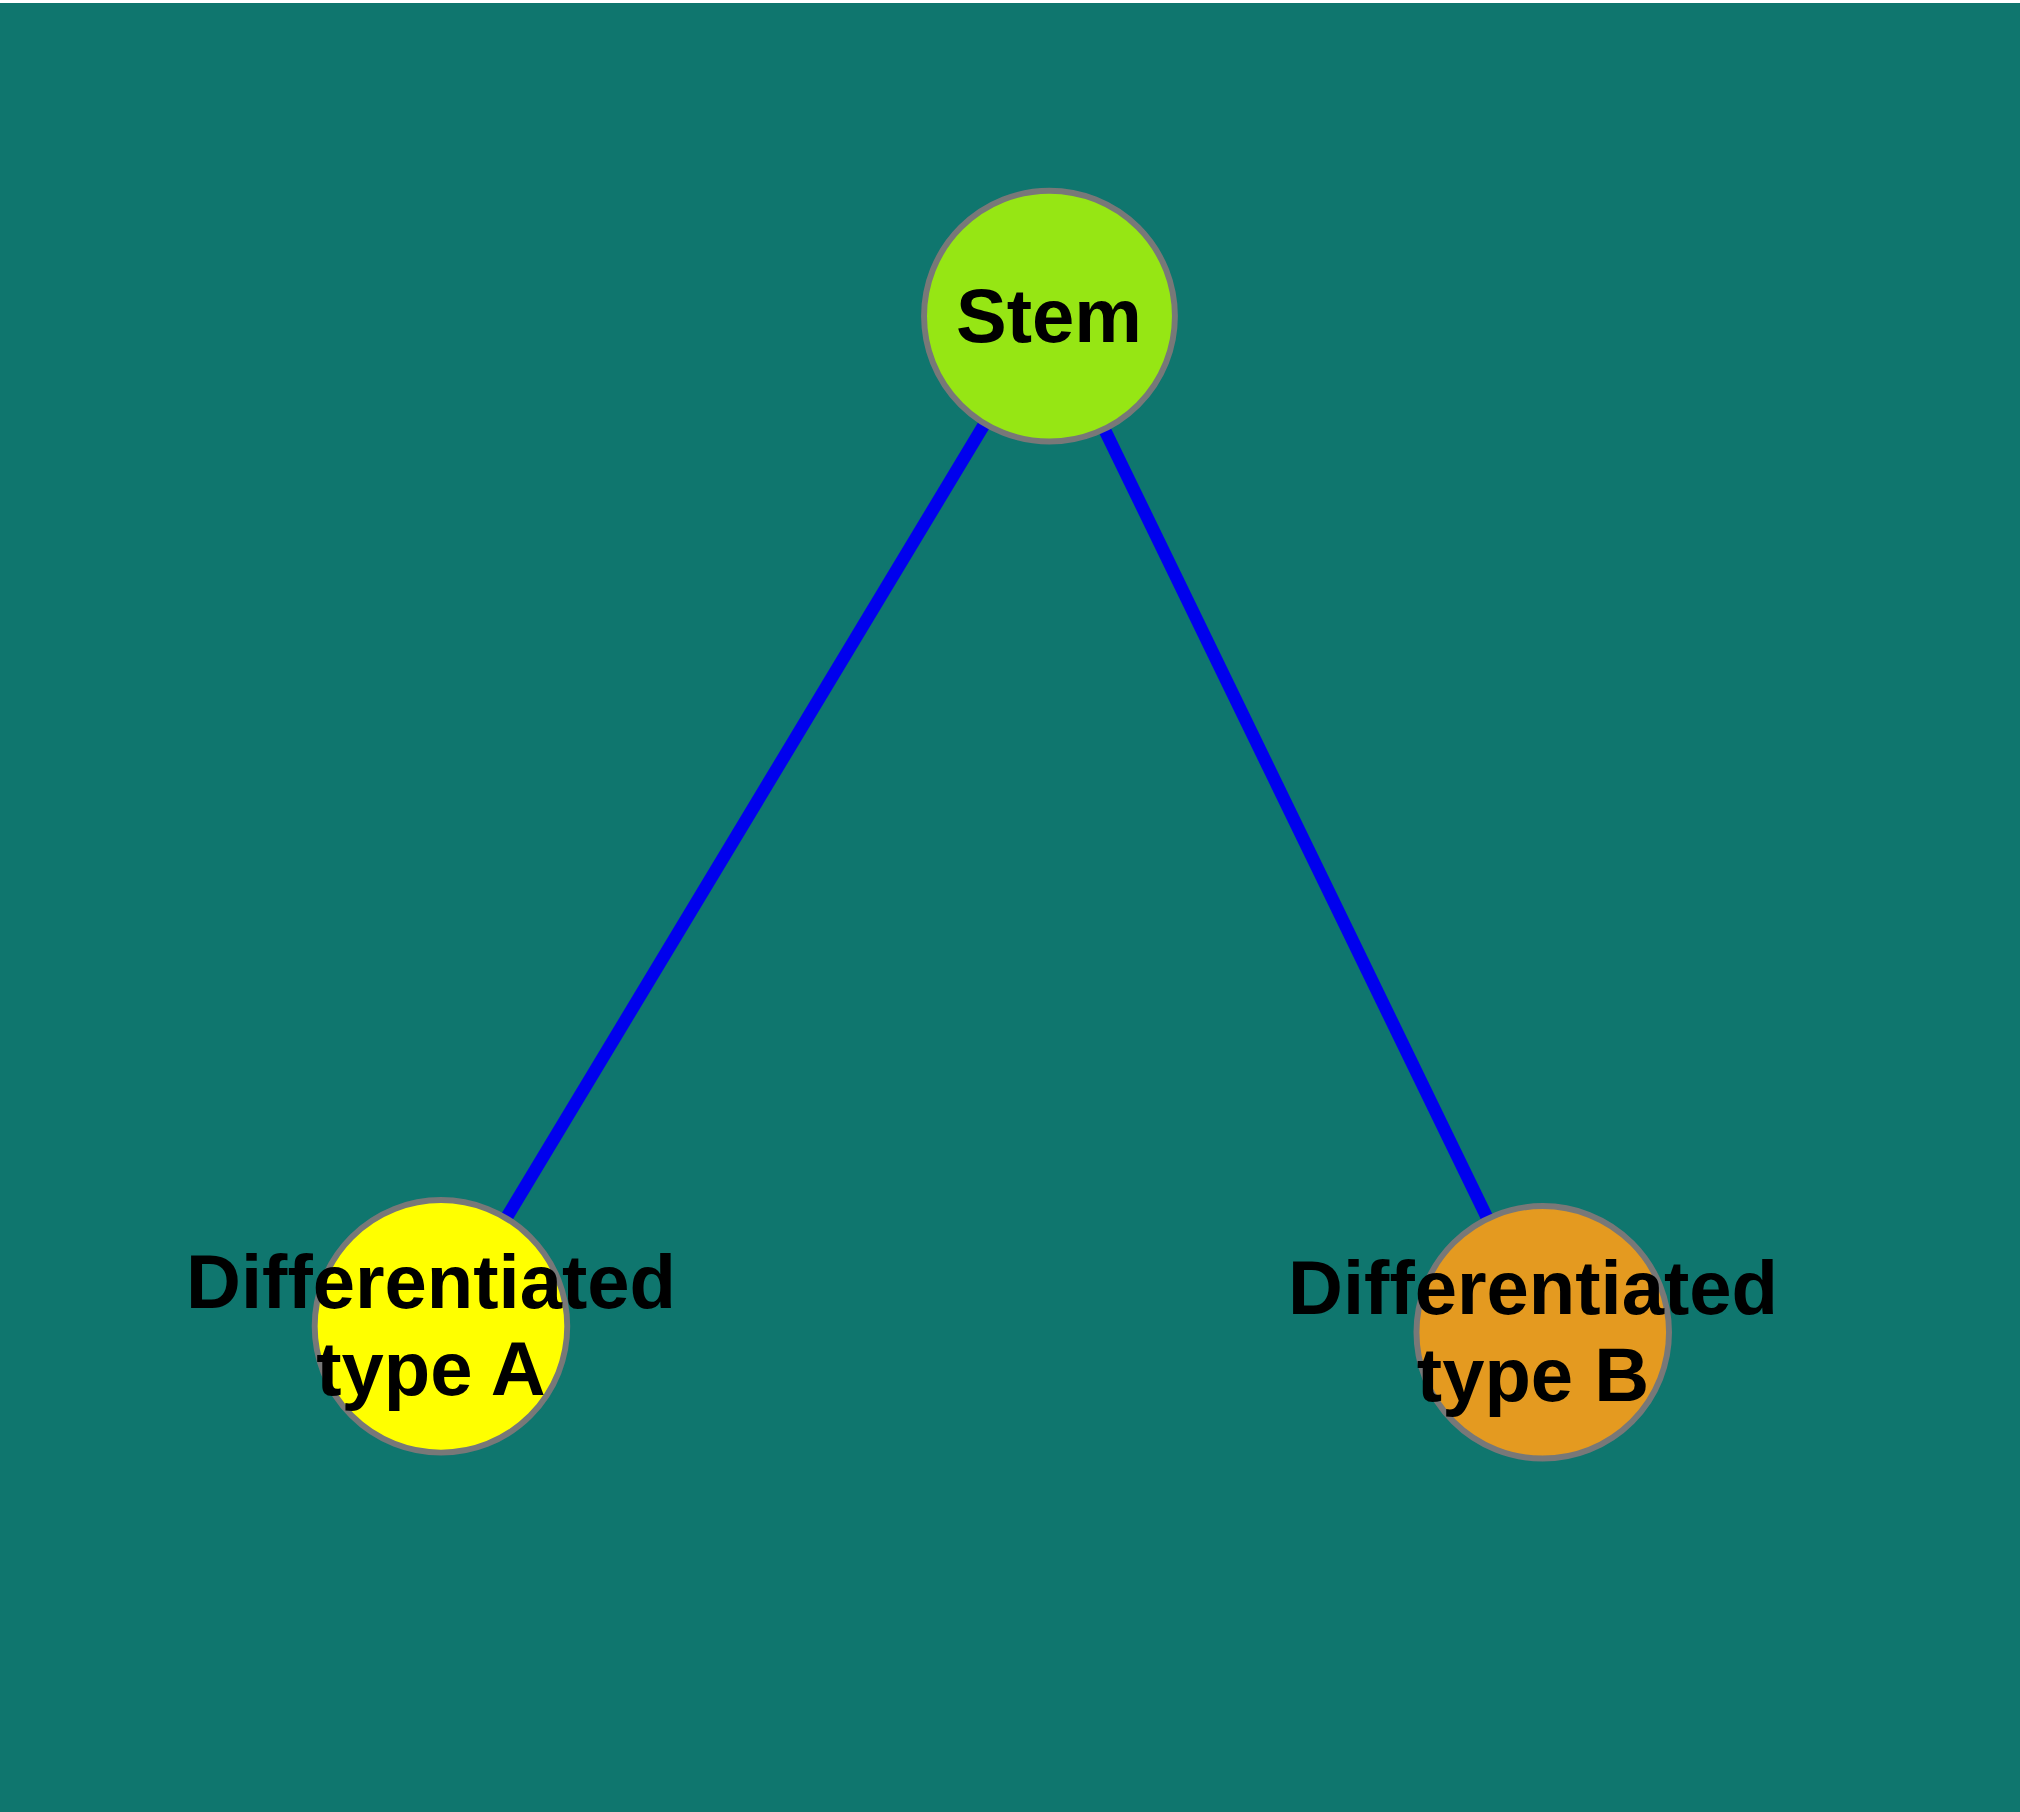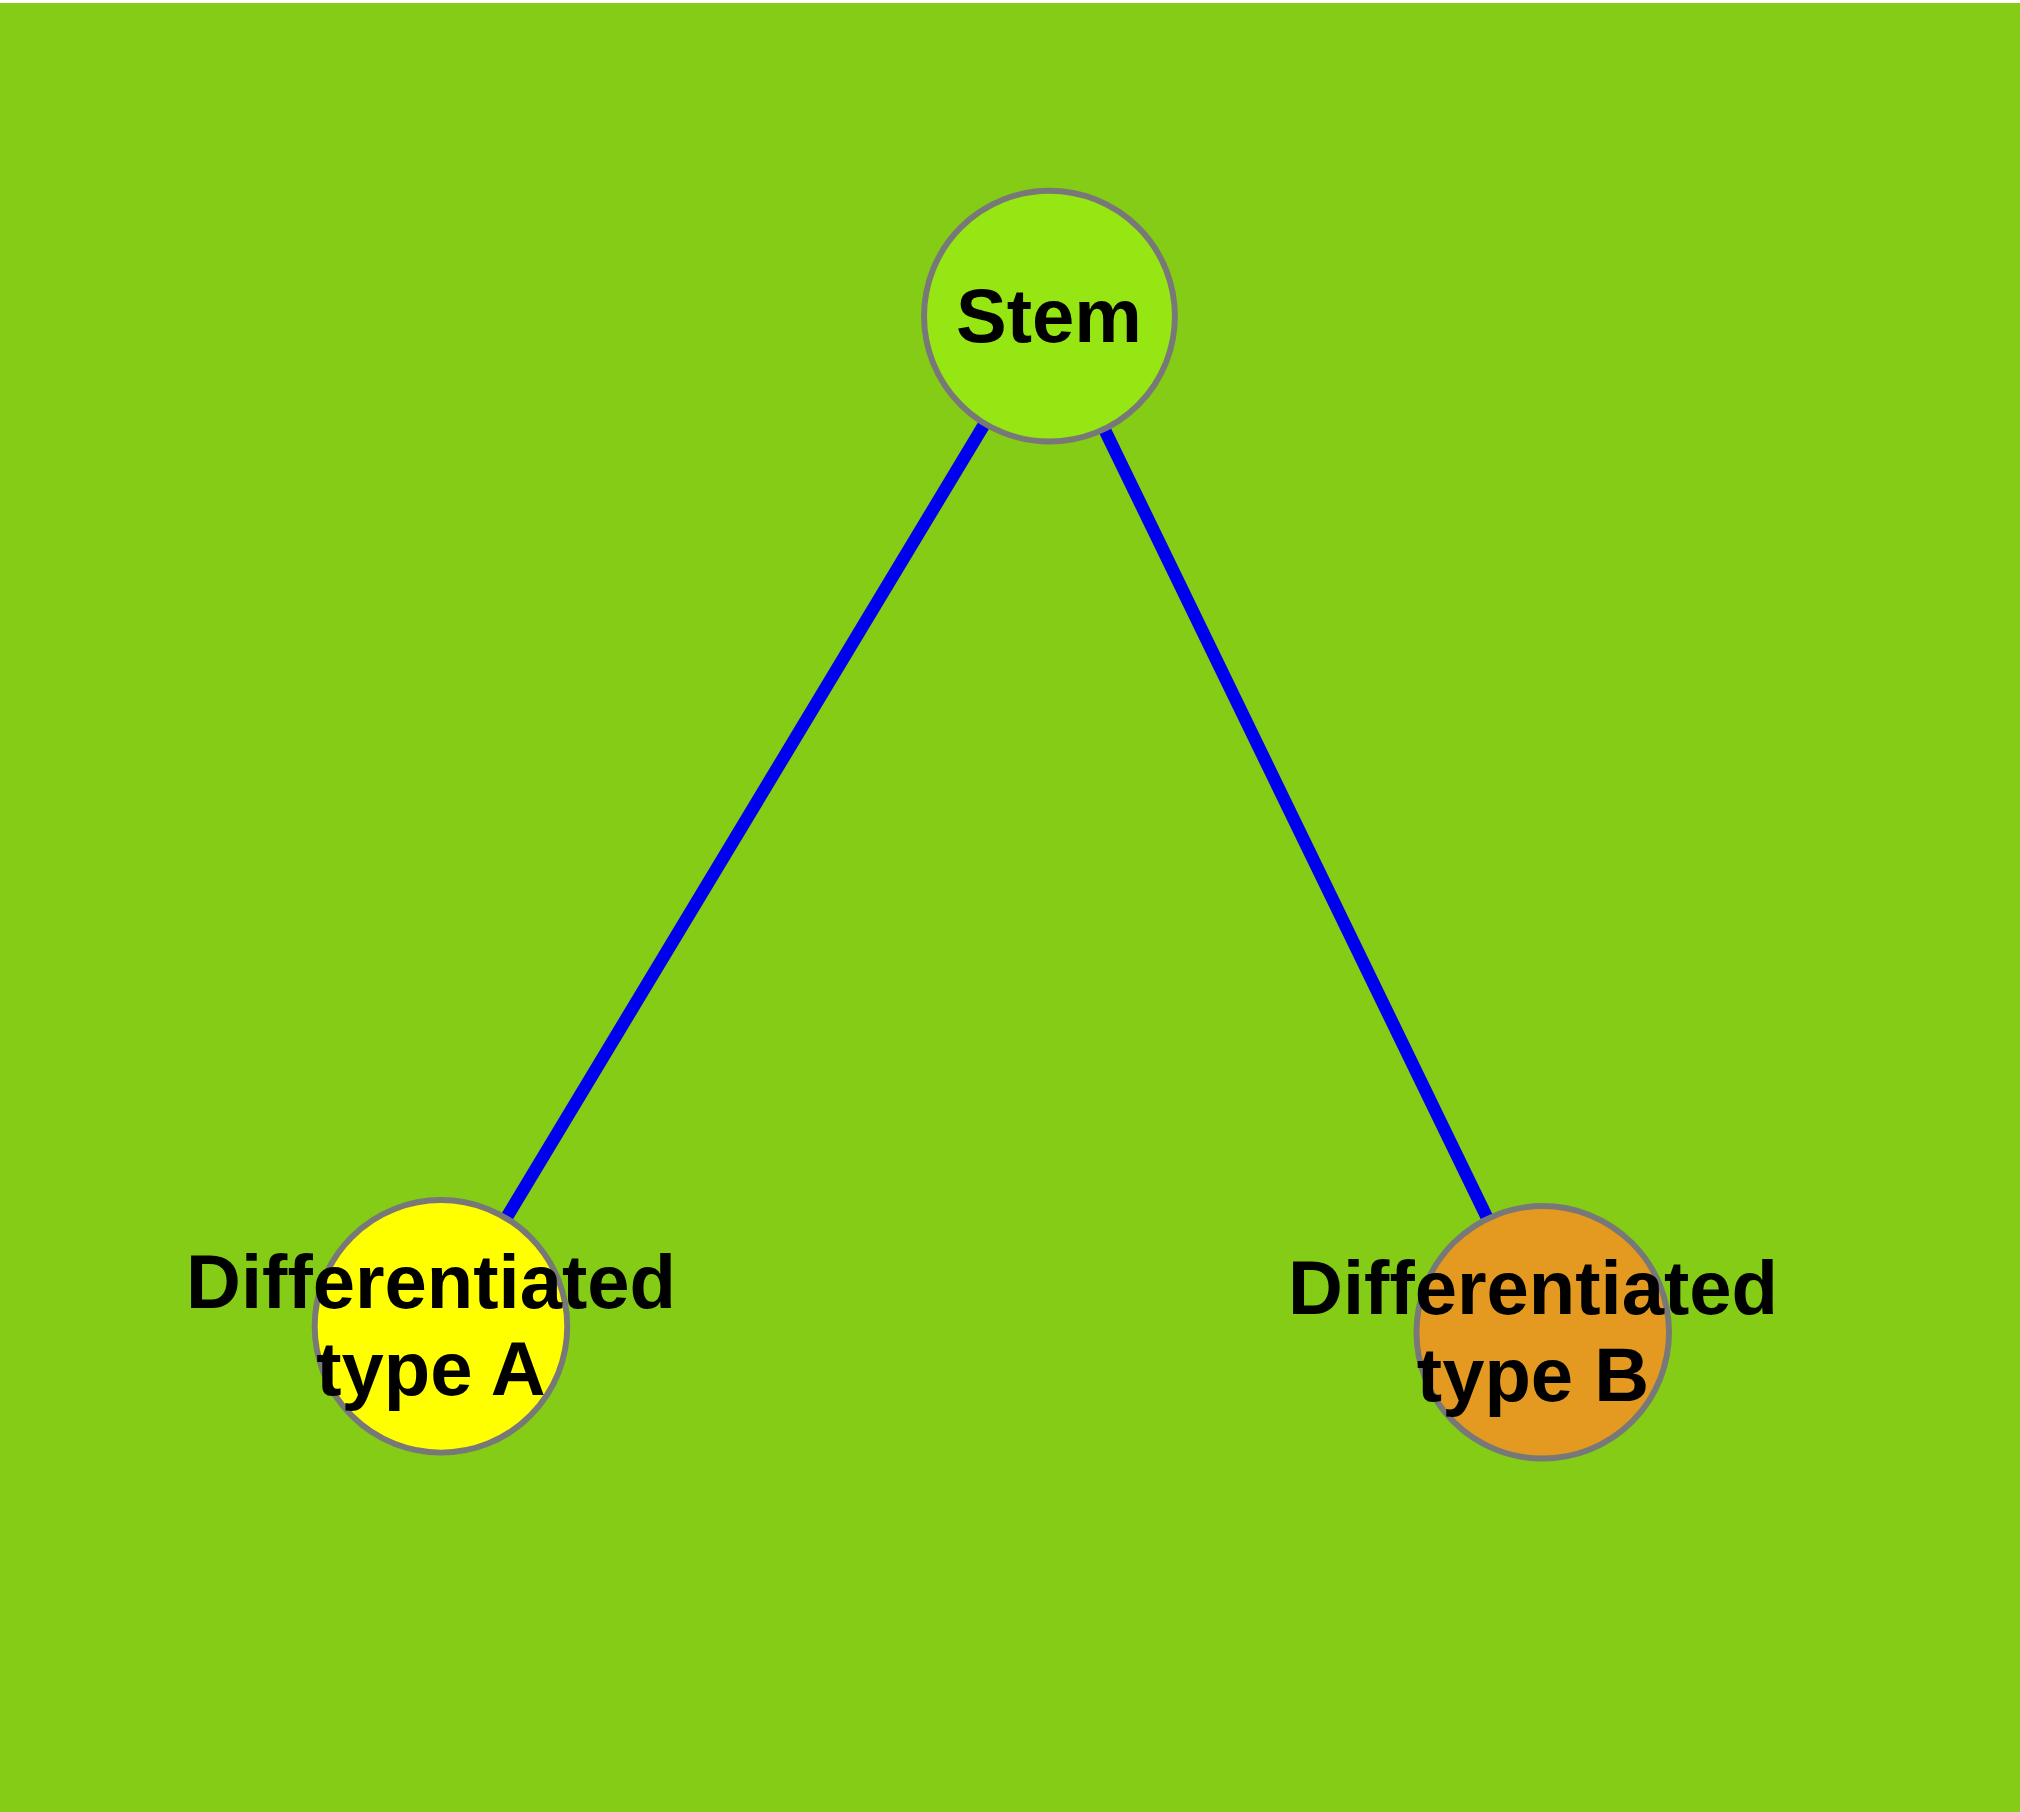--- a/index.html
+++ b/index.html
@@ -7,21 +7,21 @@
     padding: 0;
     background: #FFFFFF;
     width: 2021px;
     height: 1812px;
     overflow: hidden;
   }
   .stage {
     position: relative;
     width: 2021px;
     height: 1812px;
-    background: #84cc16;
+    background: #0f766e;
     font-family: "Liberation Sans", sans-serif;
   }
   .top-margin {
     position: absolute;
     left: 0; top: 0;
     width: 100%; height: 2.5px;
     background: #FFFFFF;
   }
   .graph-svg {
     position: absolute;

